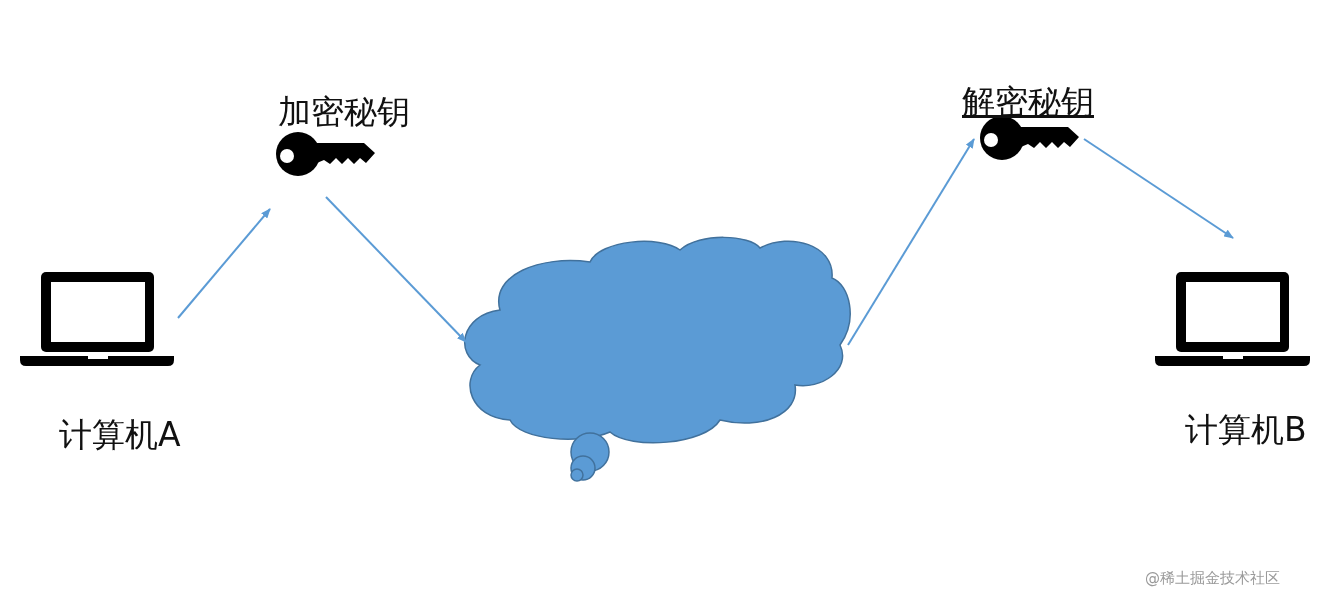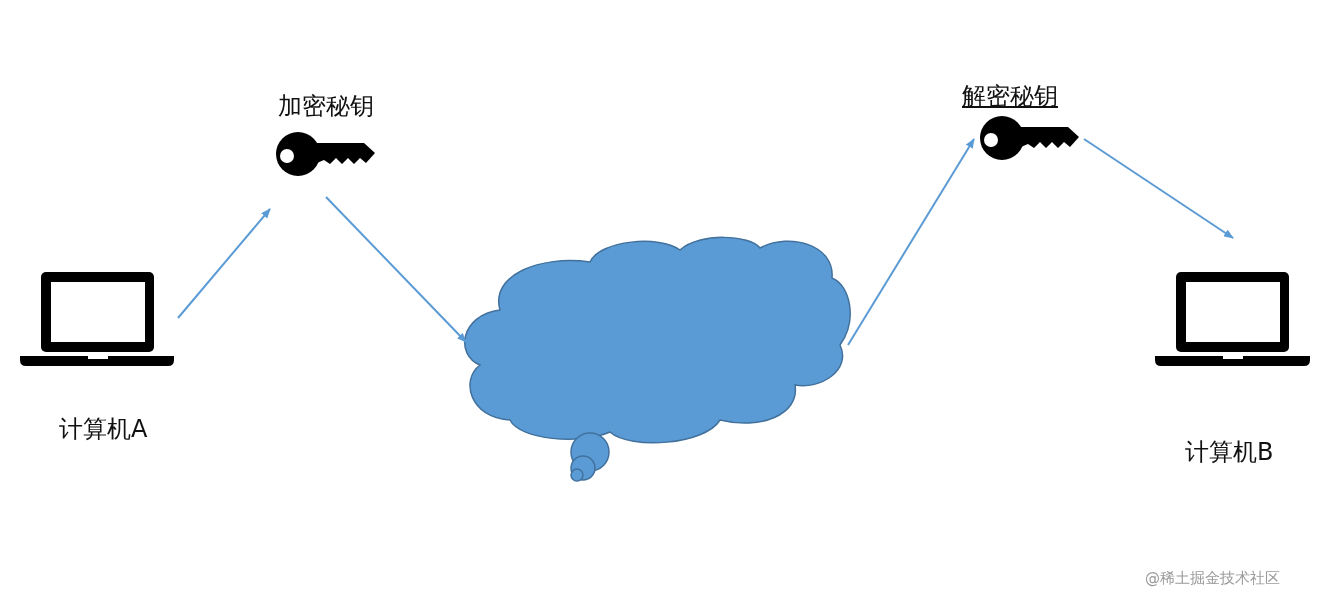--- a/index.html
+++ b/index.html
@@ -1,19 +1,19 @@
 <!DOCTYPE html>
 <html><head>
 <meta charset="utf-8">
 <style>
   html, body { margin: 0; padding: 0; background: #ffffff; }
   body { width: 1322px; height: 608px; position: relative; overflow: hidden;
          font-family: "DejaVu Sans", "Liberation Sans", sans-serif; }
   .canvas { position: absolute; left: 0; top: 0; }
-  .label { position: absolute; color: #111111; font-size: 24px; white-space: nowrap; }
+  .label { position: absolute; color: #111111; font-size: 33px; white-space: nowrap; }
   .watermark { position: absolute; color: #9a9a9a; font-size: 15px; white-space: nowrap; }
 </style>
 </head>
 <body>
 
 <svg class="canvas" width="1322" height="608" viewBox="0 0 1322 608">
   <defs>
     <marker id="arrowhead" markerWidth="10" markerHeight="8" refX="9" refY="4" orient="auto" markerUnits="userSpaceOnUse">
       <path d="M0,0 L10,4 L0,8 Z" fill="#5b9bd5"></path>
     </marker>
@@ -67,14 +67,14 @@
     <line x1="178" y1="318" x2="270" y2="209" marker-end="url(#arrowhead)"></line>
     <line x1="326" y1="197" x2="466" y2="342" marker-end="url(#arrowhead)"></line>
     <line x1="848" y1="345" x2="974" y2="139" marker-end="url(#arrowhead)"></line>
     <line x1="1084" y1="139" x2="1233" y2="238" marker-end="url(#arrowhead)"></line>
   </g>
 </svg>
 
 <div class="label" style="left:278px; top:90px;">加密秘钥</div>
 <div class="label" style="left:962px; top:80px;text-decoration:underline;">解密秘钥</div>
 <div class="label" style="left:48px; top:413px;margin-left:11px;">计算机A</div>
-<div class="label" style="left:1185px; top:408px;margin-top:28px;">计算机B</div>
+<div class="label" style="left:1185px; top:408px;">计算机B</div>
 <div class="watermark" style="left:1145px; top:569px;">@稀土掘金技术社区</div>
 
 </body></html>

